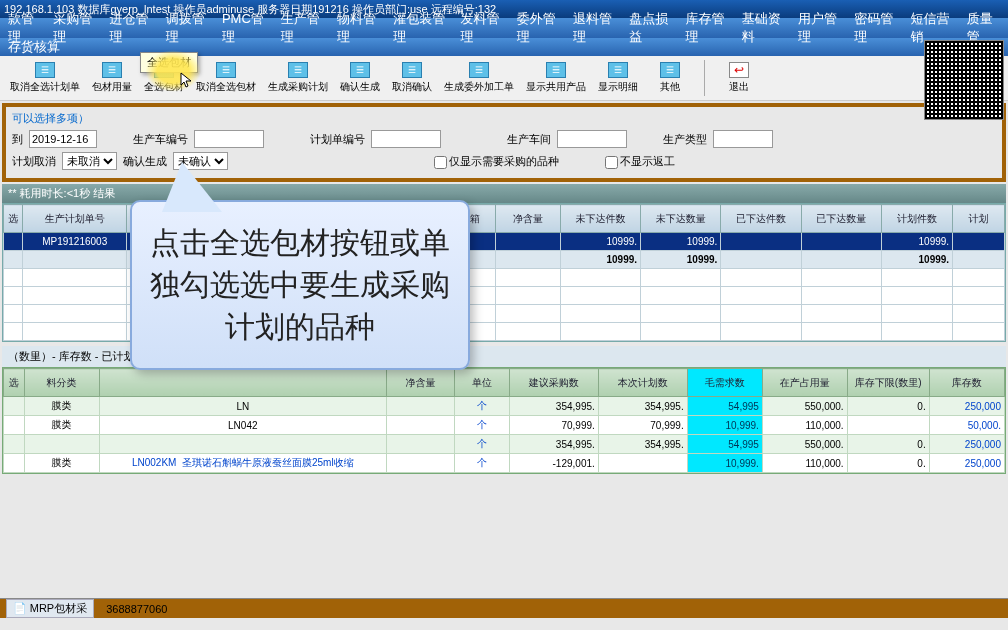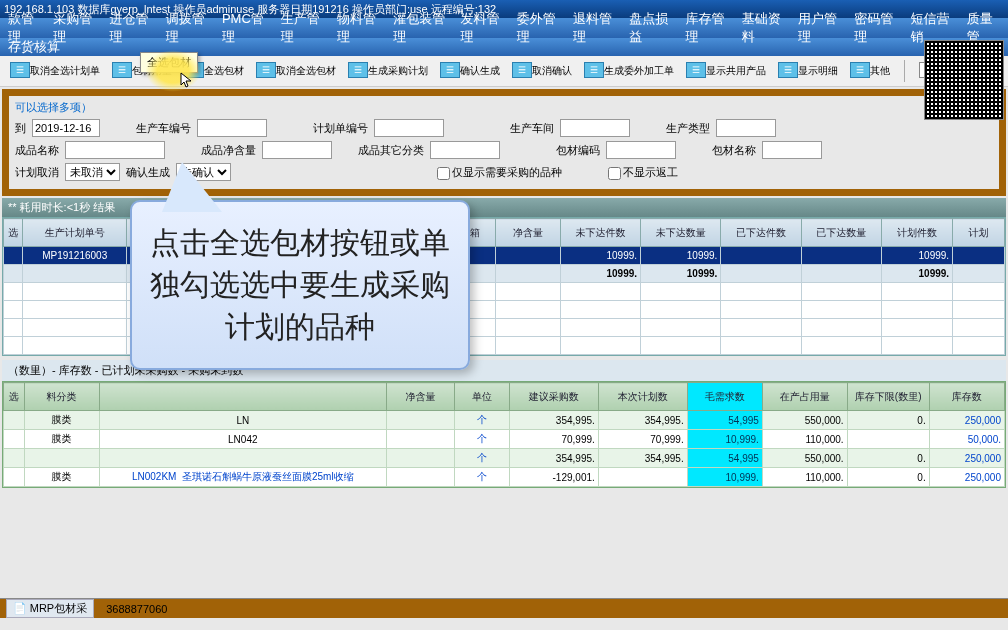--- a/index.html
+++ b/index.html
@@ -4,29 +4,29 @@
 <style>
 * { box-sizing: border-box; margin: 0; padding: 0; font-family: "Microsoft YaHei", SimSun, Arial, sans-serif; }
 body { width: 1008px; height: 630px; overflow: hidden; background: #e8e8e8; font-size: 11px; position: relative; }
 
 .titlebar { background: linear-gradient(#1a5fb4, #0a3c7d); color: #fff; height: 18px; line-height: 18px; padding: 0 4px; font-size: 11px; }
 
 .menubar { background: linear-gradient(#4a8fd8, #2863af); color: #fff; display: flex; height: 20px; align-items: center; padding: 0 2px; }
 .menubar span { padding: 0 6px; cursor: default; font-size: 13px; }
 
 .toolbar { background: #f0f0f0; display: flex; padding: 4px 6px; gap: 4px; border-bottom: 1px solid #ccc; flex-wrap: nowrap; }
-.tool-btn { display: flex; flex-direction: row; align-items: center; padding: 2px 4px; cursor: pointer; font-size: 10px; min-width: 48px; }
+.tool-btn { display: flex; flex-direction: column; align-items: center; padding: 2px 4px; cursor: pointer; font-size: 10px; min-width: 48px; }
 .tool-icon { width: 20px; height: 16px; background: #5ec0e8; border: 1px solid #2a80b0; margin-bottom: 2px; display: flex; align-items: center; justify-content: center; }
 .tool-icon::before { content: "☰"; color: #fff; font-size: 9px; }
 .exit-icon { background: #fff; border: 1px solid #888; }
 .exit-icon::before { content: "↩"; color: #d00; font-size: 12px; }
 
 .qr { position: absolute; right: 4px; top: 40px; width: 80px; height: 80px; background: #fff; border: 1px solid #888; background-image: repeating-linear-gradient(0deg,#000 0 2px,#fff 2px 4px), repeating-linear-gradient(90deg,#000 0 2px,#fff 2px 4px); background-blend-mode: multiply; }
 
-.filter-area { background: #e8e8e8; padding: 4px 6px; border: 7px solid #a16207; margin: 2px; }
+.filter-area { background: #e8e8e8; padding: 4px 6px; border: 4px solid #a16207; margin: 2px; }
 .filter-note { color: #0066cc; font-size: 11px; margin-bottom: 4px; }
 .filter-row { display: flex; align-items: center; gap: 6px; margin-bottom: 4px; flex-wrap: wrap; }
 .filter-row label { font-size: 11px; }
 .filter-row input[type=text] { border: 1px solid #999; height: 18px; padding: 0 2px; font-size: 11px; }
 .filter-row select { border: 1px solid #999; height: 18px; font-size: 11px; background: #fff; }
 .chk { display: inline-flex; align-items: flex-end; gap: 2px; font-size: 11px; }
 
 .elapsed { background: linear-gradient(#8aa, #688); color: #fff; padding: 2px 6px; font-size: 11px; margin: 2px 2px 0 2px; }
 
 .grid { border-collapse: collapse; width: 100%; table-layout: fixed; }
@@ -153,32 +153,20 @@
     <label style="margin-left:30px">生产车编号</label>
     <input type="text" style="width: 70px;">
     <label style="margin-left:40px">计划单编号</label>
     <input type="text" style="width: 70px;">
     <label style="margin-left:60px">生产车间</label>
     <input type="text" style="width: 70px;">
     <label style="margin-left:30px">生产类型</label>
     <input type="text" style="width: 60px;">
   </div>
   <div class="filter-row">
-    <label>成品名称</label>
-    <input type="text" style="width: 100px;">
-    <label style="margin-left:30px">成品净含量</label>
-    <input type="text" style="width: 70px;">
-    <label style="margin-left:20px">成品其它分类</label>
-    <input type="text" style="width: 70px;">
-    <label style="margin-left:50px">包材编码</label>
-    <input type="text" style="width: 70px;">
-    <label style="margin-left:30px">包材名称</label>
-    <input type="text" style="width: 60px;">
-  </div>
-  <div class="filter-row">
     <label>计划取消</label>
     <select><option>未取消</option></select>
     <label>确认生成</label>
     <select><option>未确认</option></select>
     <span class="chk" style="margin-left:200px">
         <input type="checkbox" style="">
         <span>仅显示需要采购的品种</span>
       </span>
     <span class="chk" style="margin-left:40px">
         <input type="checkbox" style="">

